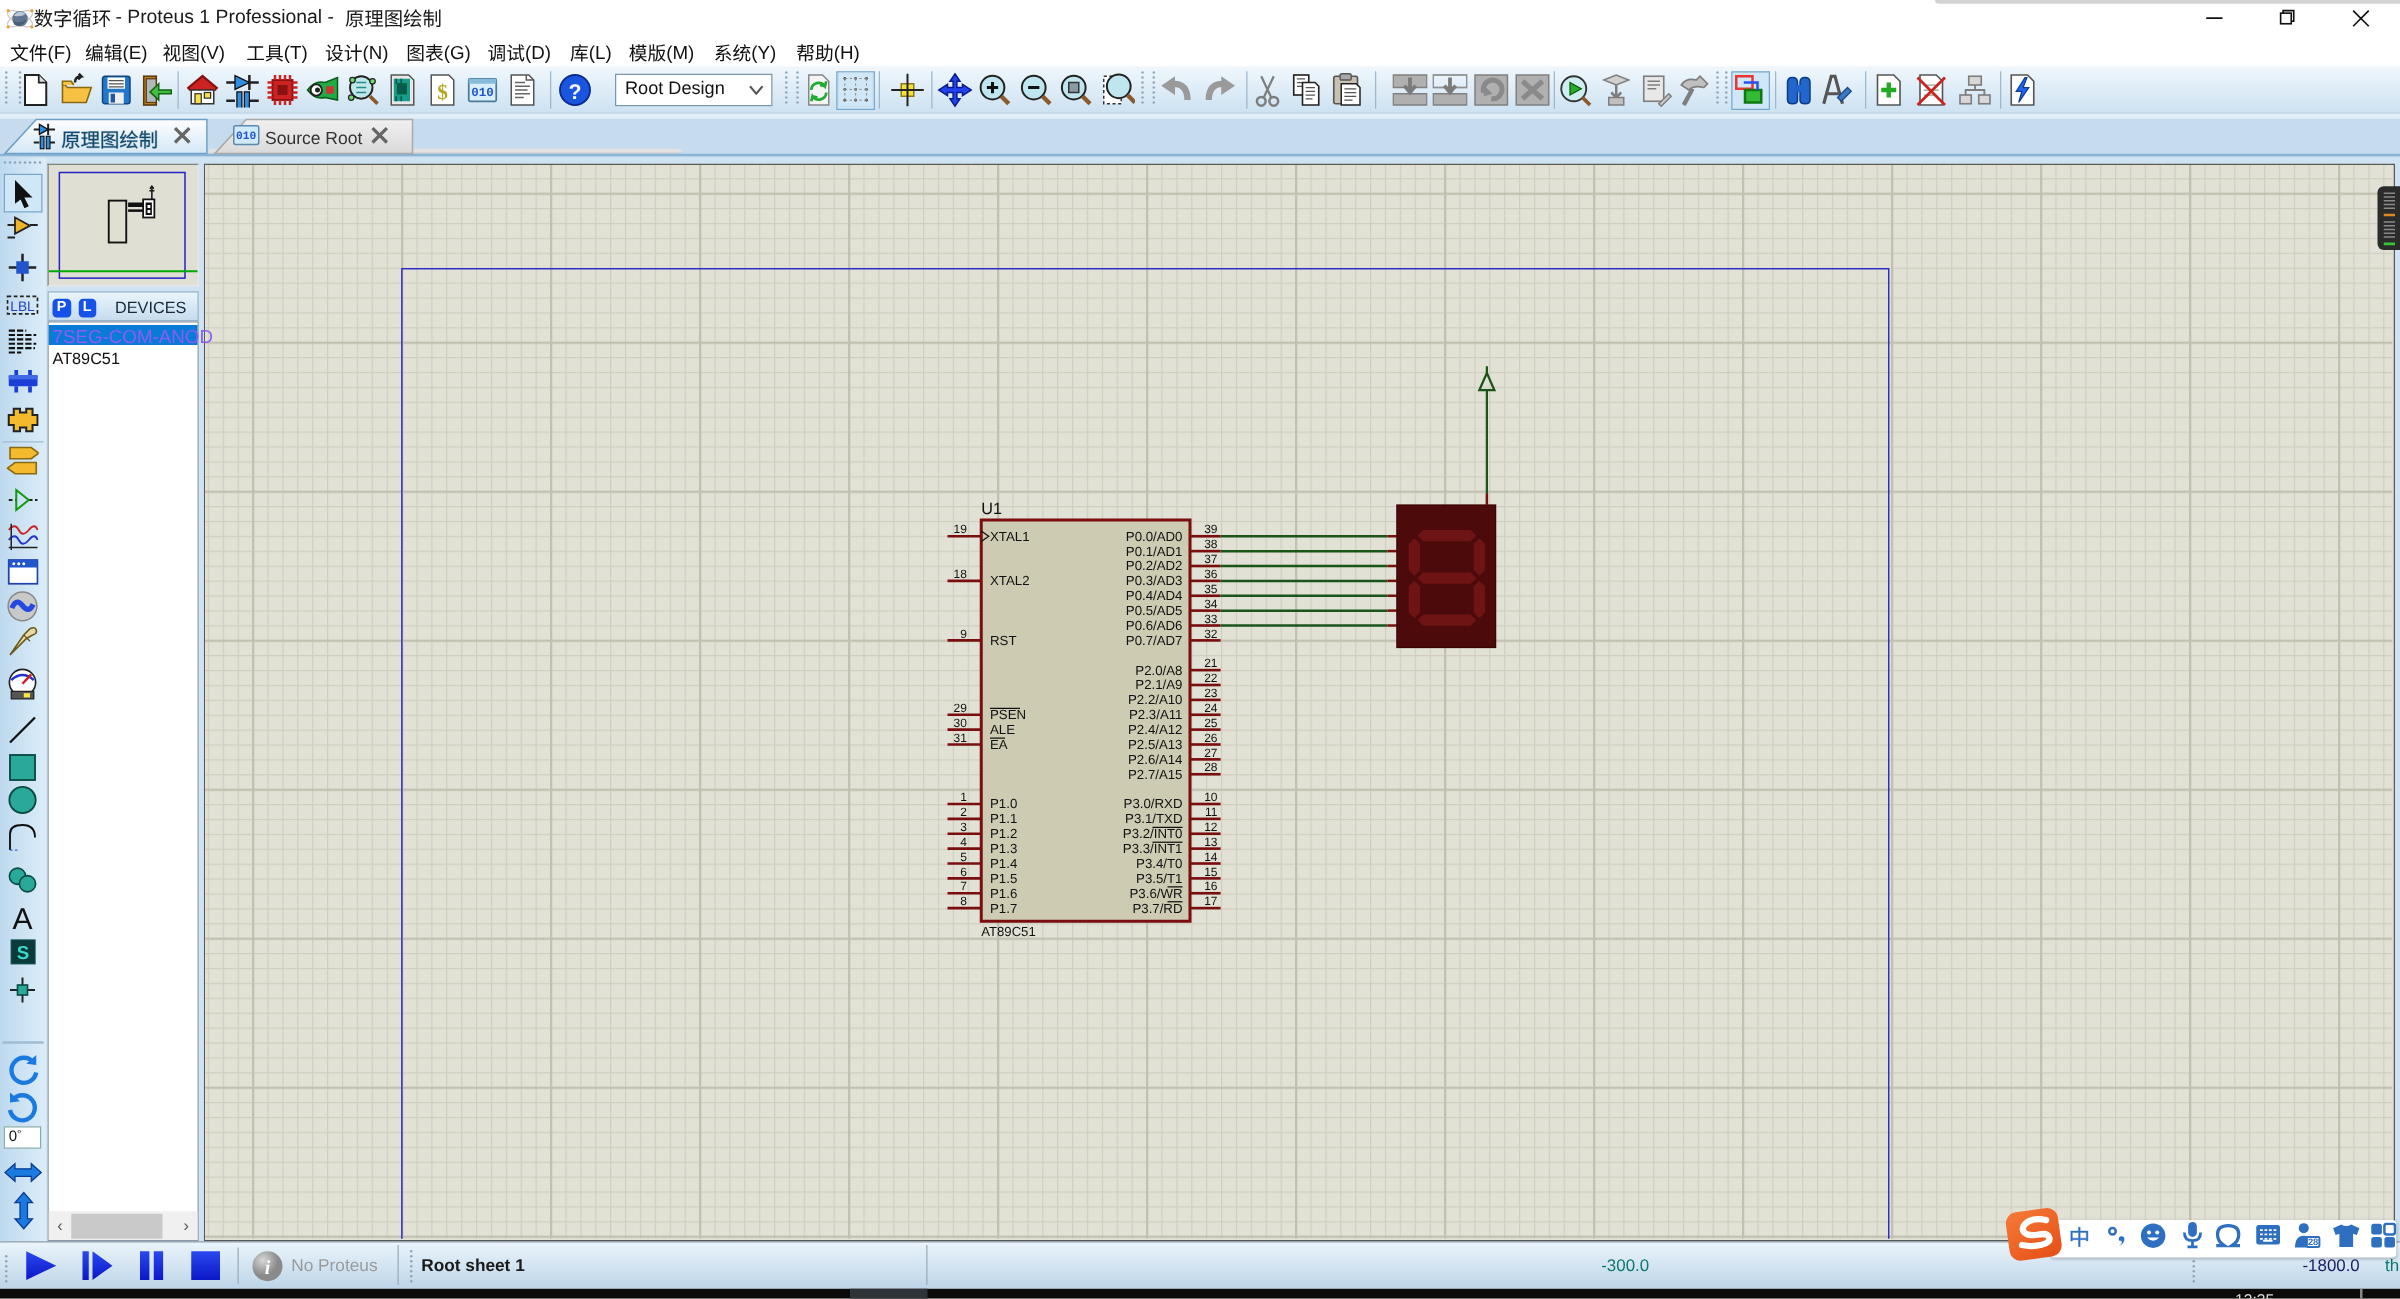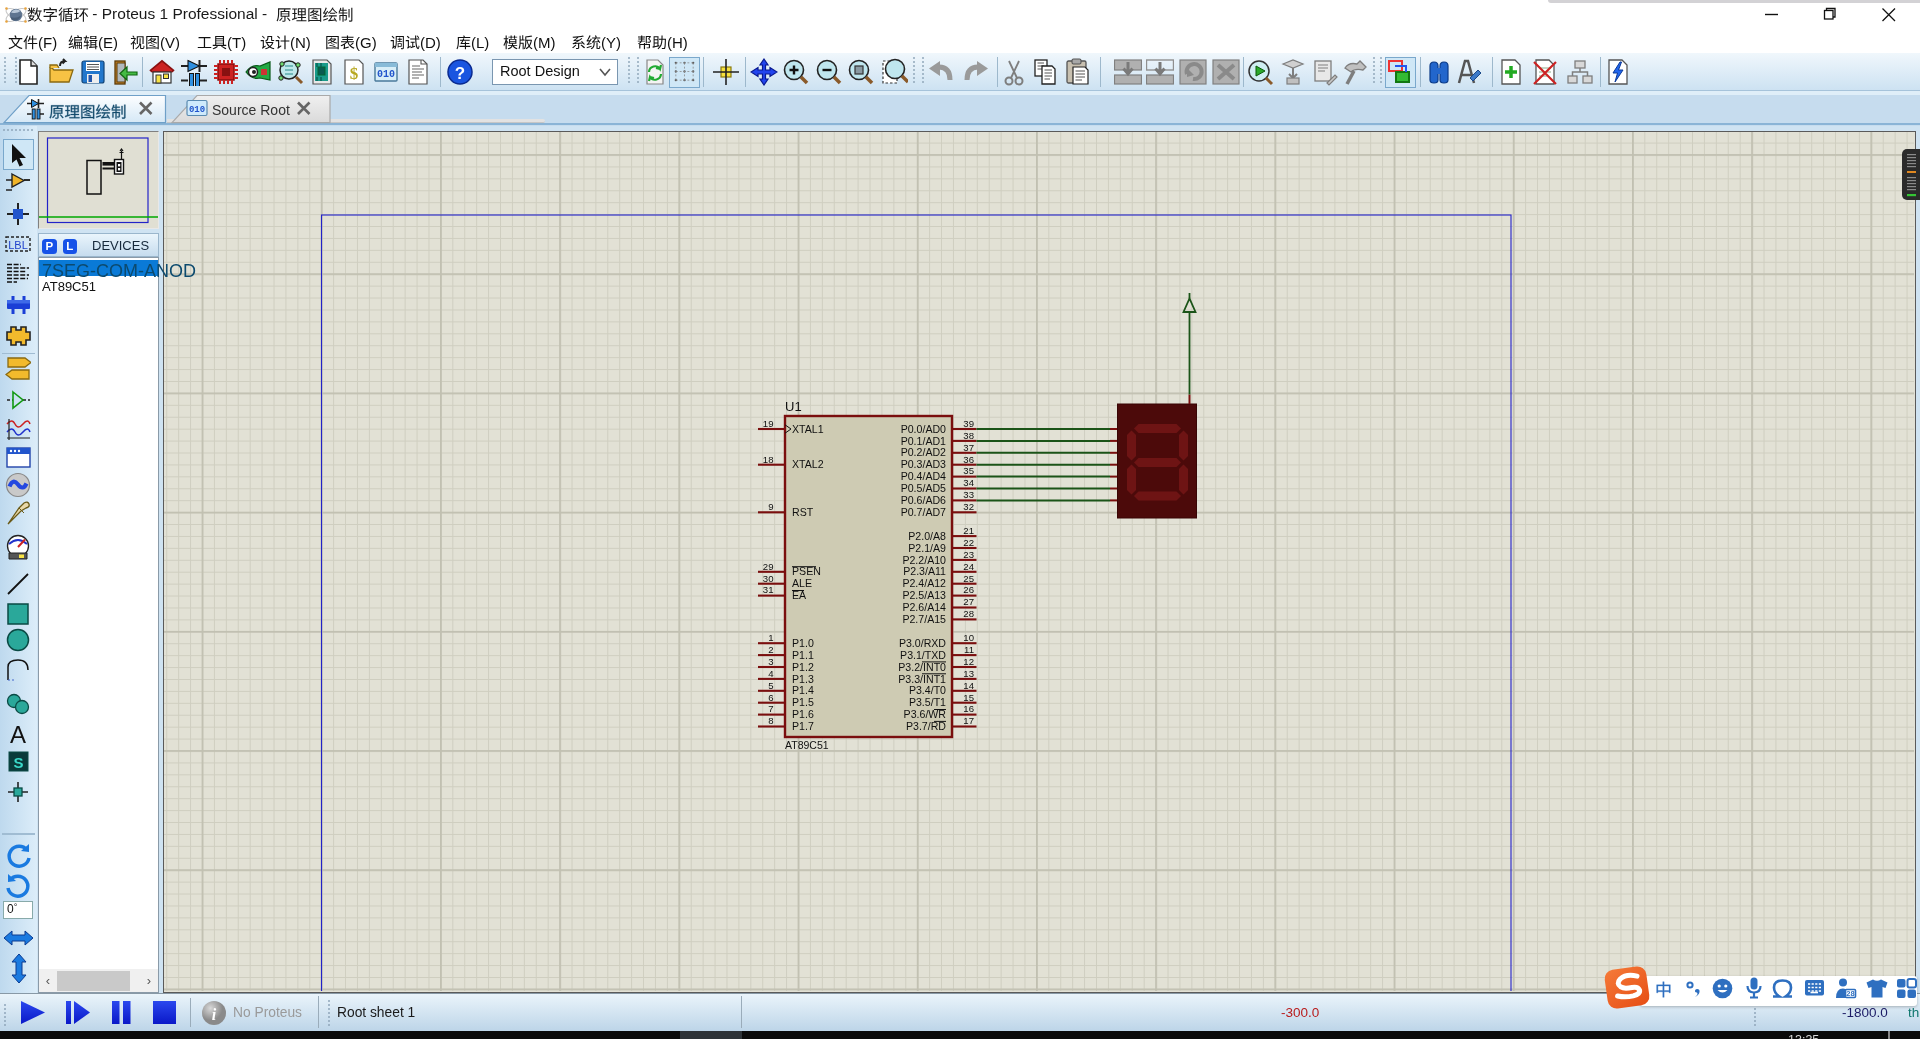--- a/index.html
+++ b/index.html
@@ -814,21 +814,21 @@
 <rect x="80" y="33" width="2.2" height="2.4" fill="#fff"></rect>
       <rect x="80" y="37" width="2.2" height="2.4" fill="#fff"></rect>
 <path d="M83.5 28.5 V19.5 M81.5 21.5 H85.5 M82 20 L83.5 18 L85 20" fill="none" stroke="#111" stroke-width="1.2"></path>
 </svg>
     <div class="abs" style="left:38px;top:233px;width:121px;height:24px;background:linear-gradient(#eaf5fc,#c6dcee);border:1px solid #9ab6cc"></div>
     <div class="abs" style="left:42px;top:238.5px;width:14.5px;height:15px;background:#1652e8;border-radius:3.5px;color:#fff;font-size:11.5px;font-weight:bold;text-align:center;line-height:15px">P</div>
     <div class="abs" style="left:62.5px;top:238.5px;width:14.5px;height:15px;background:#1652e8;border-radius:3.5px;color:#fff;font-size:11.5px;font-weight:bold;text-align:center;line-height:15px">L</div>
     <div style="position:absolute;left:92px;top:238px;font-size:13px;color:#16283a;white-space:pre;">DEVICES</div>
     <div class="abs" style="left:38px;top:257px;width:121px;height:736px;background:#fff;border:1px solid #8a9aa8"></div>
     <div class="abs" style="left:39px;top:259.5px;width:119px;height:16.5px;background:#0a7ad7"></div>
-    <div style="position:absolute;left:42px;top:260.5px;font-size:18px;color:#0c4a6e;white-space:pre;">7SEG-COM-ANOD</div>
+    <div style="position:absolute;left:42px;top:260.5px;font-size:15px;color:#8b5cf6;white-space:pre;">7SEG-COM-ANOD</div>
     <div style="position:absolute;left:42px;top:278.5px;font-size:13px;color:#111;white-space:pre;">AT89C51</div>
     <div class="abs" style="left:39px;top:969px;width:119px;height:23px;background:#f0f0f0"></div>
     <div class="abs" style="left:41px;top:971px;width:14px;height:19px;color:#555;font-size:13px;text-align:center;line-height:19px">‹</div>
     <div class="abs" style="left:57px;top:970.5px;width:73px;height:20px;background:#c9c9c9"></div>
     <div class="abs" style="left:142px;top:971px;width:14px;height:19px;color:#555;font-size:13px;text-align:center;line-height:19px">›</div>
     <div class="abs" style="left:0;top:993px;width:1920px;height:38px;background:linear-gradient(#eaf4fb,#bdd5e8);border-top:1px solid #8899a6"></div>
     <svg class="abs" style="left:3px;top:997px" width="5" height="34">
       <circle cx="2" cy="8" r="1" fill="#8fa6ba"></circle>
       <circle cx="2" cy="12" r="1" fill="#8fa6ba"></circle>
       <circle cx="2" cy="16" r="1" fill="#8fa6ba"></circle>
@@ -865,23 +865,23 @@
     <div class="abs" style="left:318px;top:996px;width:1px;height:32px;background:#9aacba"></div>
     <svg class="abs" style="left:327px;top:997px" width="5" height="34">
       <circle cx="2" cy="4" r="1" fill="#8fa6ba"></circle>
       <circle cx="2" cy="8" r="1" fill="#8fa6ba"></circle>
       <circle cx="2" cy="12" r="1" fill="#8fa6ba"></circle>
       <circle cx="2" cy="16" r="1" fill="#8fa6ba"></circle>
       <circle cx="2" cy="20" r="1" fill="#8fa6ba"></circle>
       <circle cx="2" cy="24" r="1" fill="#8fa6ba"></circle>
       <circle cx="2" cy="28" r="1" fill="#8fa6ba"></circle>
     </svg>
-    <div style="position:absolute;left:337px;top:1005px;font-size:13.8px;color:#1a1a1a;white-space:pre;">Root sheet 1</div>
+    <div style="position:absolute;left:337px;top:1005px;font-size:13.8px;color:#1a1a1a;white-space:pre;font-weight:bold;">Root sheet 1</div>
     <div class="abs" style="left:741px;top:996px;width:1px;height:32px;background:#9aacba"></div>
-    <div style="position:absolute;left:1281px;top:1005px;font-size:13.5px;color:#b91c1c;white-space:pre;">-300.0</div>
+    <div style="position:absolute;left:1281px;top:1005px;font-size:13.5px;color:#0f766e;white-space:pre;">-300.0</div>
     <svg class="abs" style="left:1753px;top:997px" width="5" height="34">
       <circle cx="2" cy="4" r="1" fill="#8fa6ba"></circle>
       <circle cx="2" cy="8" r="1" fill="#8fa6ba"></circle>
       <circle cx="2" cy="12" r="1" fill="#8fa6ba"></circle>
       <circle cx="2" cy="16" r="1" fill="#8fa6ba"></circle>
       <circle cx="2" cy="20" r="1" fill="#8fa6ba"></circle>
       <circle cx="2" cy="24" r="1" fill="#8fa6ba"></circle>
       <circle cx="2" cy="28" r="1" fill="#8fa6ba"></circle>
     </svg>
     <div style="position:absolute;left:1842px;top:1005px;font-size:13.5px;color:#1c1c66;white-space:pre;">-1800.0</div>

